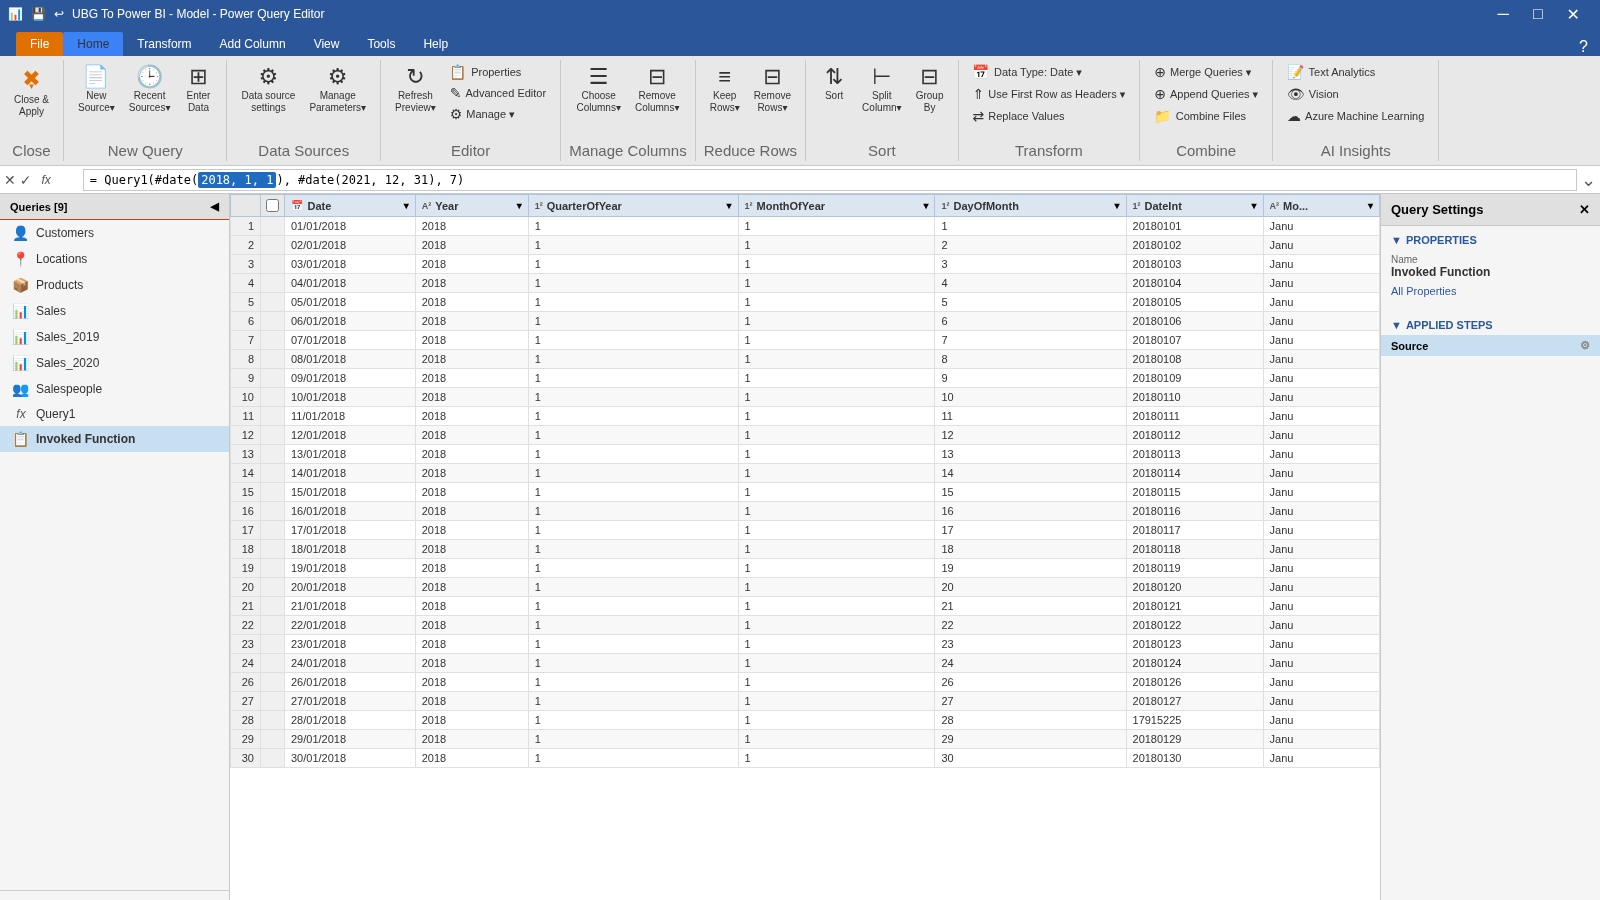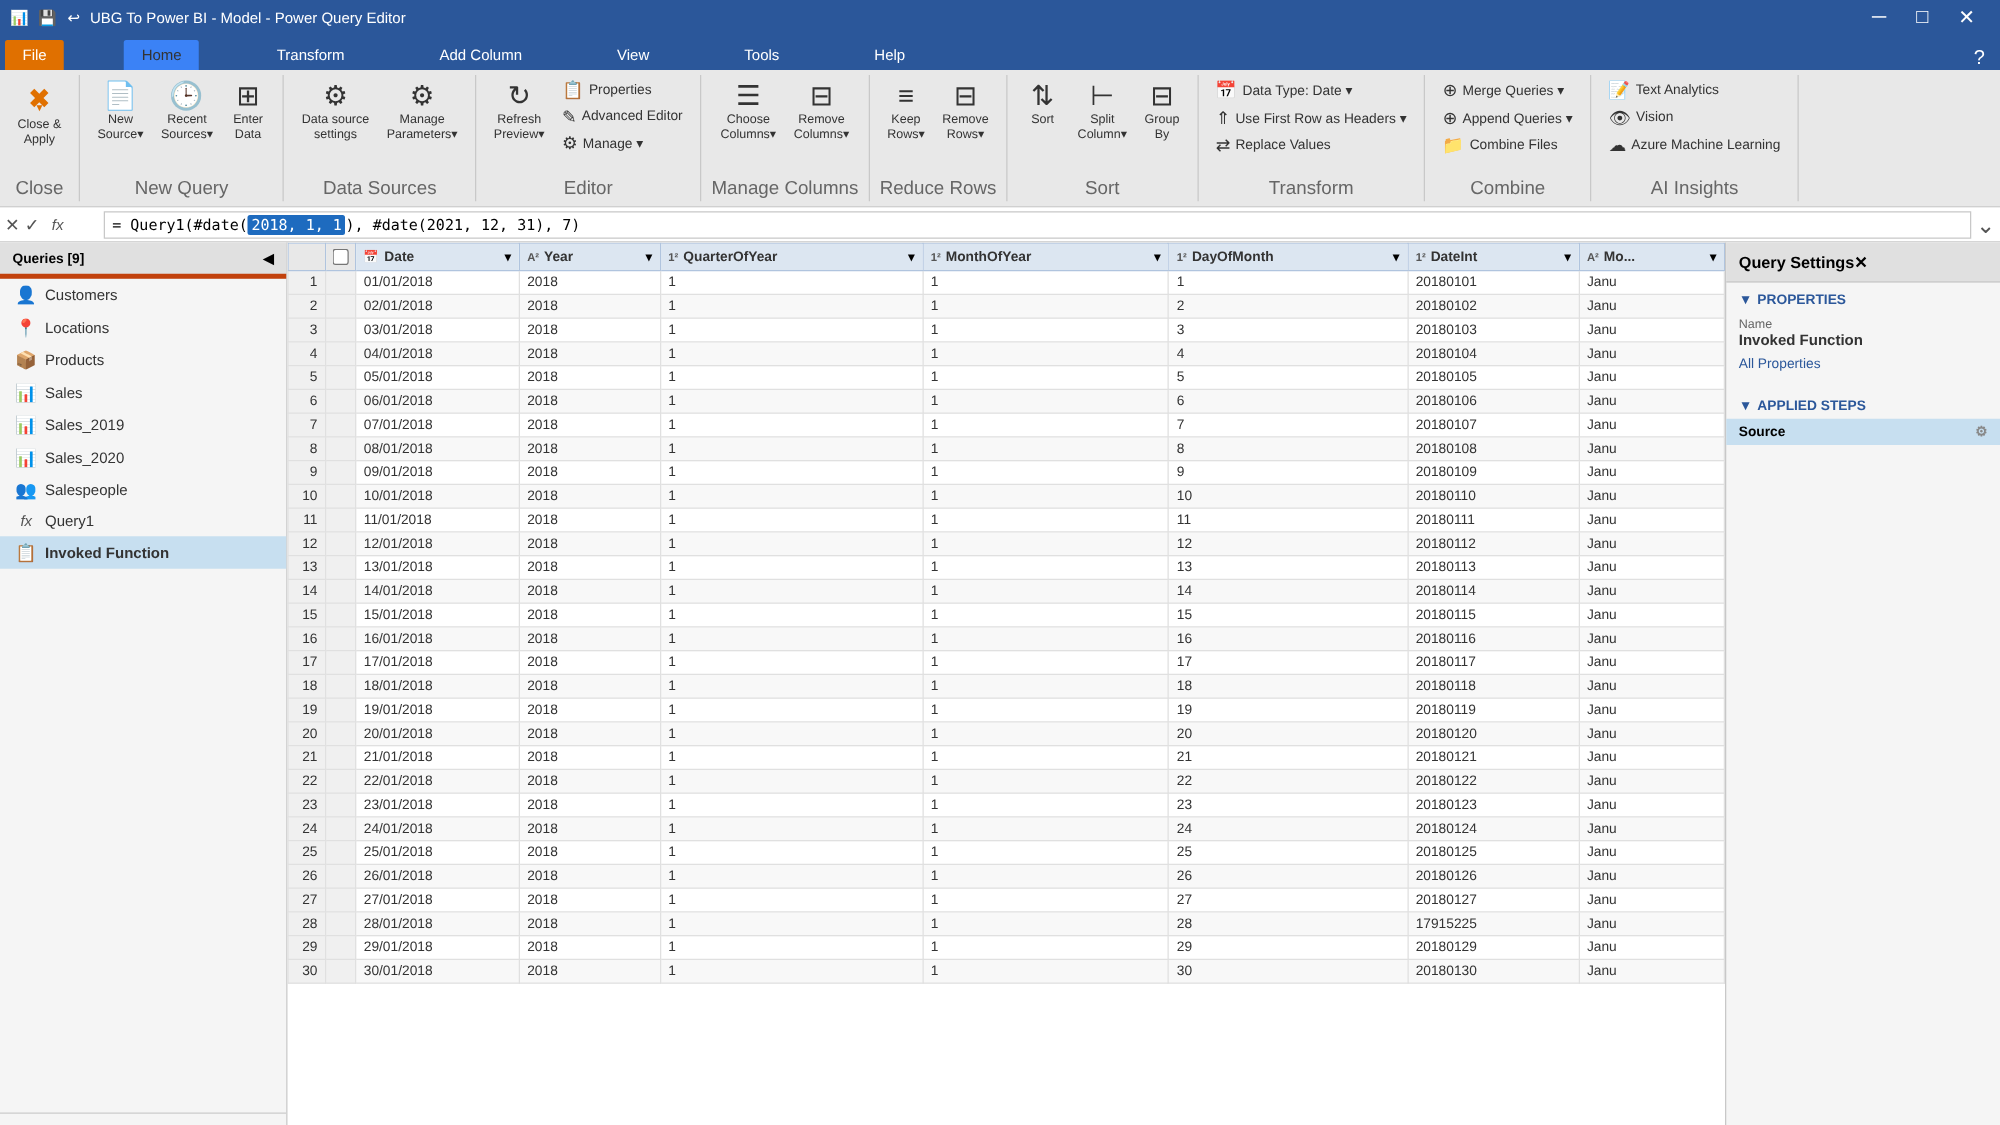--- a/index.html
+++ b/index.html
@@ -17,23 +17,22 @@
     }
     .title-bar-left { display: flex; align-items: center; gap: 8px; font-size: 12px; }
     .title-bar-right { display: flex; gap: 0; }
     .title-btn { color: white; background: transparent; border: none; font-size: 16px; padding: 0 12px; cursor: pointer; height: 28px; display: flex; align-items: center; }
 
     
     .ribbon-tabs {
       background: #2b579a;
       display: flex;
       align-items: flex-end;
-      padding-left: 4px;
+      padding-left: 16px;
       height: 28px;
-      gap: 48px;
     }
     .ribbon-tab {
       color: white;
       padding: 4px 14px;
       cursor: pointer;
       font-size: 12px;
       height: 24px;
       display: flex;
       align-items: center;
       border-radius: 2px 2px 0 0;
@@ -126,21 +125,21 @@
       border-right: 1px solid #c8c8c8;
       display: flex;
       flex-direction: column;
     }
     .queries-header {
       display: flex;
       justify-content: space-between;
       align-items: center;
       padding: 6px 10px;
       background: #e0e0e0;
-      border-bottom: 4px solid #c2410c;
+      border-bottom: 1px solid #c2410c;
       font-size: 11px;
       font-weight: bold;
     }
     .query-item {
       display: flex;
       align-items: center;
       gap: 6px;
       padding: 5px 12px;
       cursor: pointer;
       font-size: 12px;
@@ -220,21 +219,21 @@
     
     .right-panel {
       width: 220px;
       background: #f5f5f5;
       border-left: 1px solid #c8c8c8;
       display: flex;
       flex-direction: column;
     }
     .right-panel-header {
       display: flex;
-      justify-content: flex-start;
+      justify-content: space-between;
       align-items: center;
       padding: 8px 10px;
       background: #e0e0e0;
       border-bottom: 1px solid #c8c8c8;
       font-size: 13px;
       font-weight: bold;
     }
     .section-title {
       font-size: 11px;
       font-weight: bold;
@@ -866,31 +865,20 @@
               <td class="row-check-cell"></td>
               <td>24/01/2018</td>
               <td>2018</td>
               <td>1</td>
               <td>1</td>
               <td>24</td>
               <td>20180124</td>
               <td>Janu</td>
             </tr>
             <tr>
-              <td class="row-num-cell">25</td>
-              <td class="row-check-cell"></td>
-              <td>25/01/2018</td>
-              <td>2018</td>
-              <td>1</td>
-              <td>1</td>
-              <td>25</td>
-              <td>20180125</td>
-              <td>Janu</td>
-            </tr>
-            <tr>
               <td class="row-num-cell">26</td>
               <td class="row-check-cell"></td>
               <td>26/01/2018</td>
               <td>2018</td>
               <td>1</td>
               <td>1</td>
               <td>26</td>
               <td>20180126</td>
               <td>Janu</td>
             </tr>

